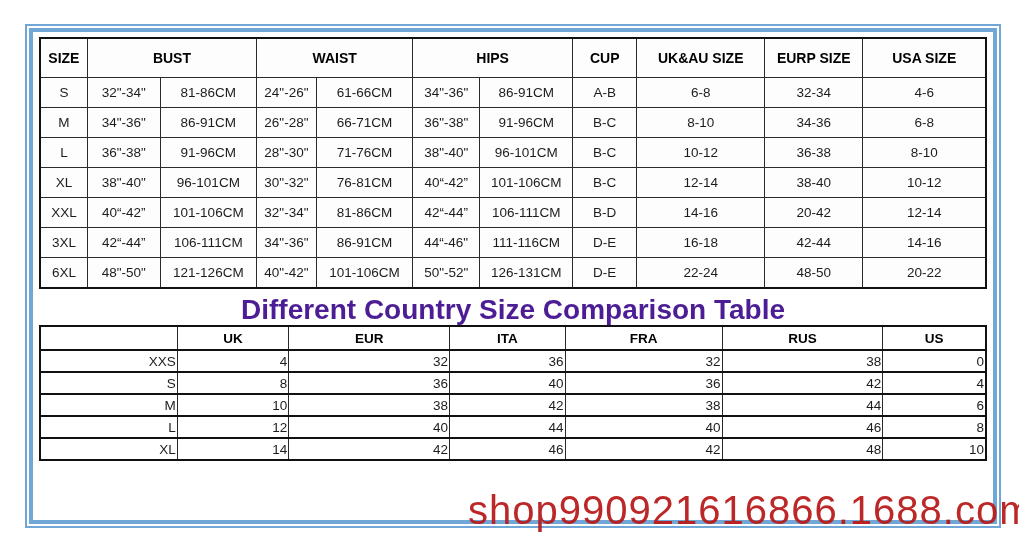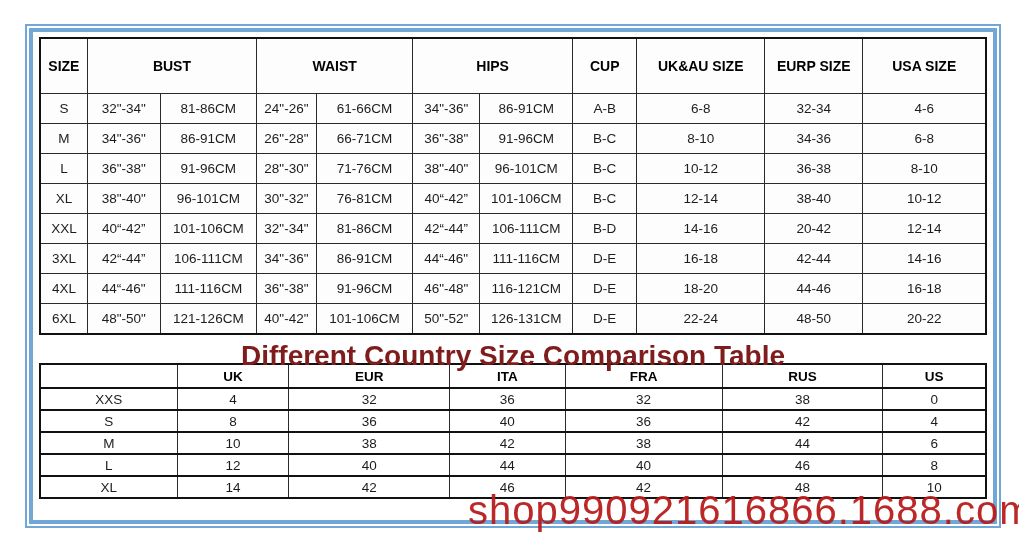--- a/index.html
+++ b/index.html
@@ -22,57 +22,57 @@
     padding:5px 6px 2px 6px;
     box-sizing:content-box;
   }
   table{border-collapse:collapse;width:100%;table-layout:fixed;}
   
   .size-table{border:2px solid #111;}
   .size-table th{
     border:1px solid #2a2a2a;
     height:30px;
     font-size:14px;font-weight:bold;color:#000;
-    text-align:center;padding:12px 2px;
+    text-align:center;padding:4px 2px;
     background:#fdfdfd;
   }
   .size-table td{
     border:1px solid #2a2a2a;
     height:29px;
     font-size:13.5px;
     text-align:center;padding:0 2px;
     background:#fdfdfd;
     white-space:nowrap;
   }
   
   .big-title{
     text-align:center;
     font-size:28px;
     font-weight:bold;
-    color:#7f1d1d;
-    height:28px;
+    color:#4c1d95;
+    height:36px;
     line-height:42px;
     letter-spacing:0px;
   }
   
   .country-table{border:2px solid #111;}
   .country-table th{
     border-top:2px solid #111;border-bottom:2px solid #111;
     border-left:1px solid #2a2a2a;border-right:1px solid #2a2a2a;
     height:20px;
     font-size:13.5px;font-weight:bold;color:#000;
     text-align:center;
     background:#fff;
   }
   .country-table td{
     border-top:2px solid #111;border-bottom:2px solid #111;
     border-left:1px solid #2a2a2a;border-right:1px solid #2a2a2a;
     height:18px;
     font-size:13.5px;
-    text-align:center;
+    text-align:right;
     background:#fff;
     white-space:nowrap;
   }
   
   .watermark{
     position:absolute;
     left:468px; top:488px;
     font-size:40px;
     font-weight:normal;
     letter-spacing:1px;
@@ -187,33 +187,20 @@
           <td>34"-36"</td>
           <td>86-91CM</td>
           <td>44“-46"</td>
           <td>111-116CM</td>
           <td>D-E</td>
           <td>16-18</td>
           <td>42-44</td>
           <td>14-16</td>
         </tr>
         <tr>
-          <td>4XL</td>
-          <td>44“-46"</td>
-          <td>111-116CM</td>
-          <td>36"-38"</td>
-          <td>91-96CM</td>
-          <td>46"-48"</td>
-          <td>116-121CM</td>
-          <td>D-E</td>
-          <td>18-20</td>
-          <td>44-46</td>
-          <td>16-18</td>
-        </tr>
-        <tr>
           <td>6XL</td>
           <td>48"-50"</td>
           <td>121-126CM</td>
           <td>40"-42"</td>
           <td>101-106CM</td>
           <td>50"-52"</td>
           <td>126-131CM</td>
           <td>D-E</td>
           <td>22-24</td>
           <td>48-50</td>

